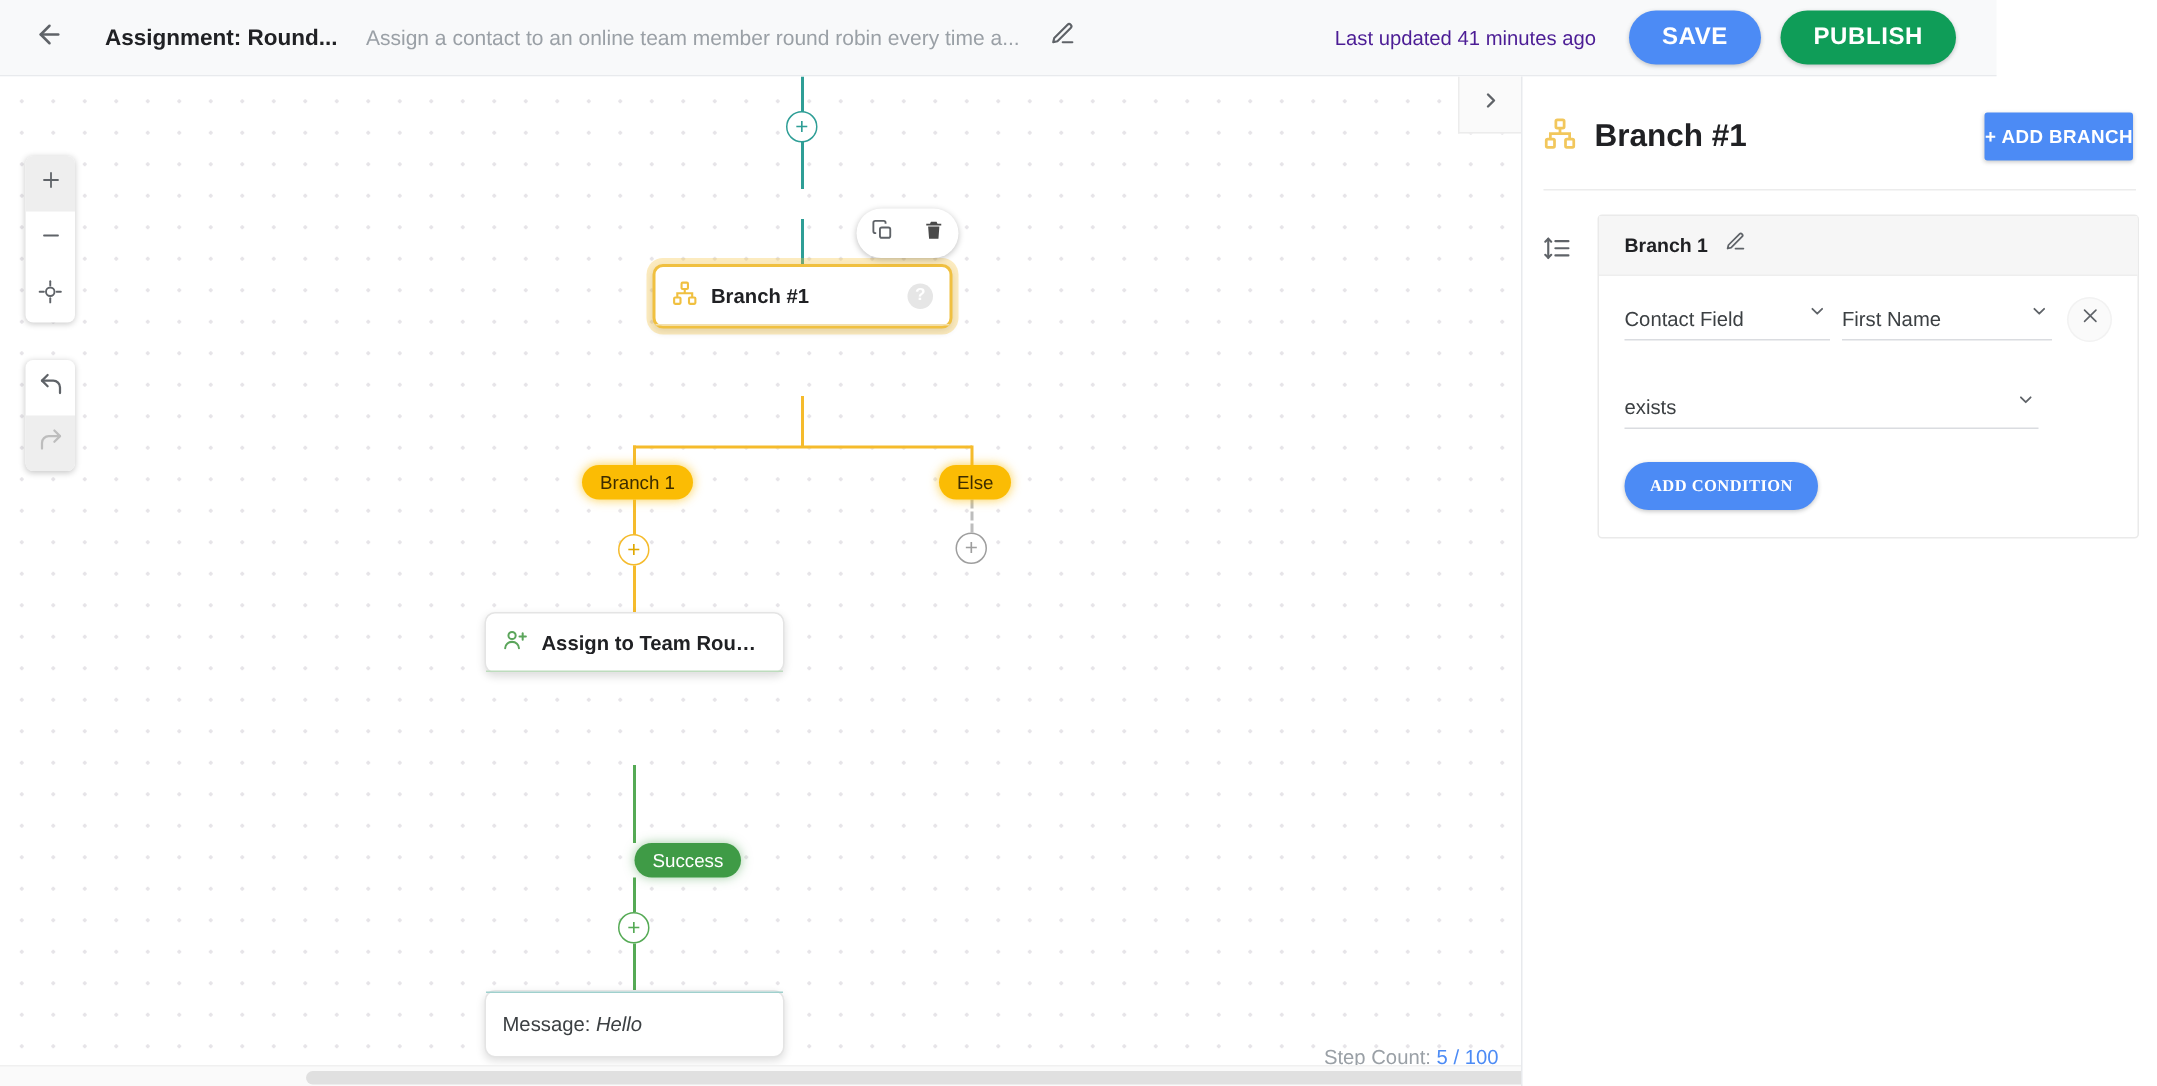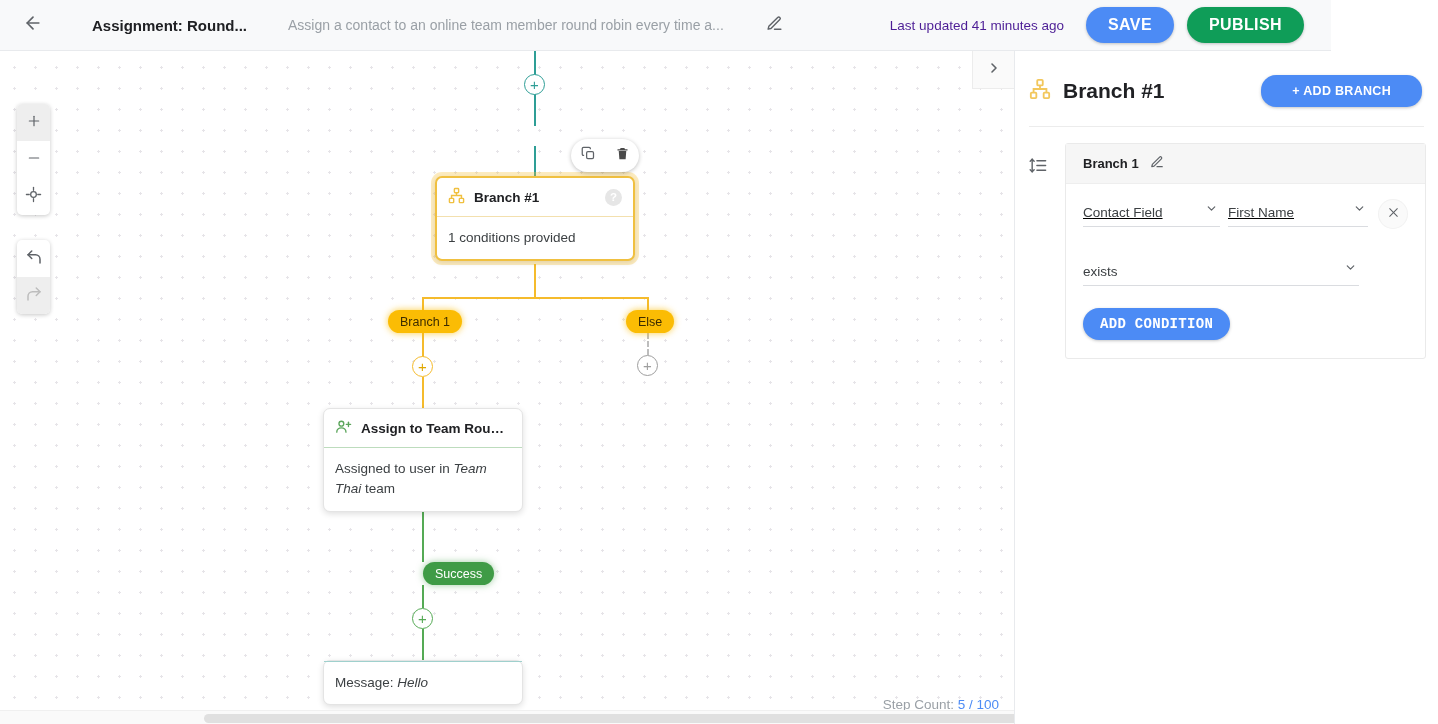--- a/index.html
+++ b/index.html
@@ -9,21 +9,21 @@
     background: #ffffff;
     overflow: hidden;
   }
 
   
   .topbar {
     position: absolute; top: 0; left: 0;
     width: 1331px; height: 51px;
     background: #f8f9fa;
     border-bottom: 1px solid #e8eaed;
-    display: flex; align-items: center; gap: 22px;
+    display: flex; align-items: center;
   }
   .back-btn {
     width: 40px; height: 40px; margin-left: 13px;
     display: flex; align-items: center; justify-content: center;
     border-radius: 50%; cursor: pointer;
   }
   .wf-title {
     margin-left: 17px;
     font-size: 15px; font-weight: bold; color: #202124;
     white-space: nowrap;
@@ -198,21 +198,21 @@
   .panel-head {
     display: flex; align-items: center;
     padding: 0 16px 0 14px;
   }
   .panel-title {
     font-size: 21px; font-weight: bold; color: #202124;
     margin-left: 12px;
   }
   .btn-addbranch {
     margin-left: auto; background: #4c8bf5; border: none;
-    border-radius: 15px; height: 32px; padding: 0 31px;
+    border-radius: 2px; height: 32px; padding: 0 0;
     color: #fff; font-size: 12.5px; font-weight: bold; letter-spacing: .3px;
     cursor: pointer; font-family: inherit;
     box-shadow: 0 1px 3px rgba(60,64,67,.3);
   }
   .panel-desc {
     margin: 17px 16px 0 14px;
     font-size: 13.5px; color: #3c4043; line-height: 1.55;
   }
   .panel-rule { height: 1px; background: #ececec; margin: 19px 14px 0 14px; }
 
@@ -223,42 +223,42 @@
     background: #fff; margin-left: 12px;
   }
   .cond-card-head {
     background: #f6f6f6; height: 40px;
     display: flex; align-items: center; padding: 0 17px;
     border-bottom: 1px solid #eee;
   }
   .cond-card-head .cch-label { font-size: 13px; font-weight: bold; color: #202124; }
   .cch-pencil { margin-left: 11px; display: flex; cursor: pointer; }
   .cond-card-body { padding: 14px 17px 18px 17px; }
-  .cond-row { display: flex; align-items: center; text-decoration: underline; }
+  .cond-row { display: flex; align-items: flex-start; }
   .sel {
     position: relative; border-bottom: 1px solid #dadce0;
     height: 29px; display: flex; align-items: center;
     cursor: pointer;
   }
   .sel .sel-val { font-size: 13.5px; color: #3c4043; }
   .sel .chev { position: absolute; right: 2px; bottom: 7px; }
   .sel-a { width: 137px; }
   .sel-b { width: 140px; margin-left: 8px; }
   .sel-full { width: 276px; margin-top: 30px; }
   .x-btn {
     width: 30px; height: 30px; margin-left: 10px; margin-bottom: -2px;
     border-radius: 50%; display: flex; align-items: center; justify-content: center;
     cursor: pointer; background: #fafafa;
     box-shadow: 0 0 0 1px #f2f2f2 inset;
   }
   .btn-addcond {
     margin-top: 22px; background: #4c8bf5; border: none;
     border-radius: 17px; height: 32px; padding: 0 17px;
-    color: #fff; font-size: 14px; font-weight: bold; letter-spacing: .3px;
-    cursor: pointer; font-family: Liberation Mono, monospace;
+    color: #fff; font-size: 11px; font-weight: bold; letter-spacing: .3px;
+    cursor: pointer; font-family: Liberation Serif, serif;
     box-shadow: 0 1px 3px rgba(60,64,67,.3);
   }
   .it { font-style: italic; }
 </style>
 </head>
 <body>
 
 <div class="topbar">
   <div class="back-btn">
     <span>
@@ -354,21 +354,20 @@
             <rect x="9" y="2" width="6" height="6" rx="1"></rect>
             <rect x="2" y="16" width="6" height="6" rx="1"></rect>
             <rect x="16" y="16" width="6" height="6" rx="1"></rect>
             <path d="M12 8v4M5 16v-4h14v4"></path>
           </svg>
       </span>
       <span class="nh-label">Branch #1</span>
       <span class="help-circle">?</span>
     </div>
     <div class="node-div yellow"></div>
-    <div class="node-body">1 conditions provided</div>
   </div>
 
   <div class="node-toolbar">
     <div class="tb-icon">
       <span>
         <svg width="15" height="15" viewBox="0 0 24 24" fill="none" stroke="#5f6368" stroke-width="2">
             <rect x="9" y="9" width="11" height="11" rx="2"></rect>
             <path d="M5 15H4a2 2 0 0 1-2-2V4a2 2 0 0 1 2-2h9a2 2 0 0 1 2 2v1"></path>
           </svg>
       </span>
@@ -403,21 +402,20 @@
         <svg width="17" height="17" viewBox="0 0 24 24" fill="none" stroke="#5ba55b" stroke-width="1.9" stroke-linecap="round">
             <circle cx="9" cy="8" r="3.4"></circle>
             <path d="M2.5 20c0-3.6 2.9-6 6.5-6s6.5 2.4 6.5 6"></path>
             <line x1="19" y1="6" x2="19" y2="12"></line>
             <line x1="16" y1="9" x2="22" y2="9"></line>
           </svg>
       </span>
       <span class="nh-label">Assign to Team Round R...</span>
     </div>
     <div class="node-div green"></div>
-    <div class="node-body"><span>Assigned to user in </span><span class="it">Team Thai</span><span> team</span></div>
   </div>
 
   <div class="line green" style="left:422px; top:459px; height:52px;"></div>
   <div class="badge badge-green" style="left:387px; top:511px;">Success</div>
   <div class="line green" style="left:422px; top:534px; height:23px;"></div>
   <div class="plus green" style="left:412px; top:557px;">+</div>
   <div class="line green" style="left:422px; top:578px; height:32px;"></div>
 
   <div class="node node-msg">
     <div class="node-div teal"></div>

